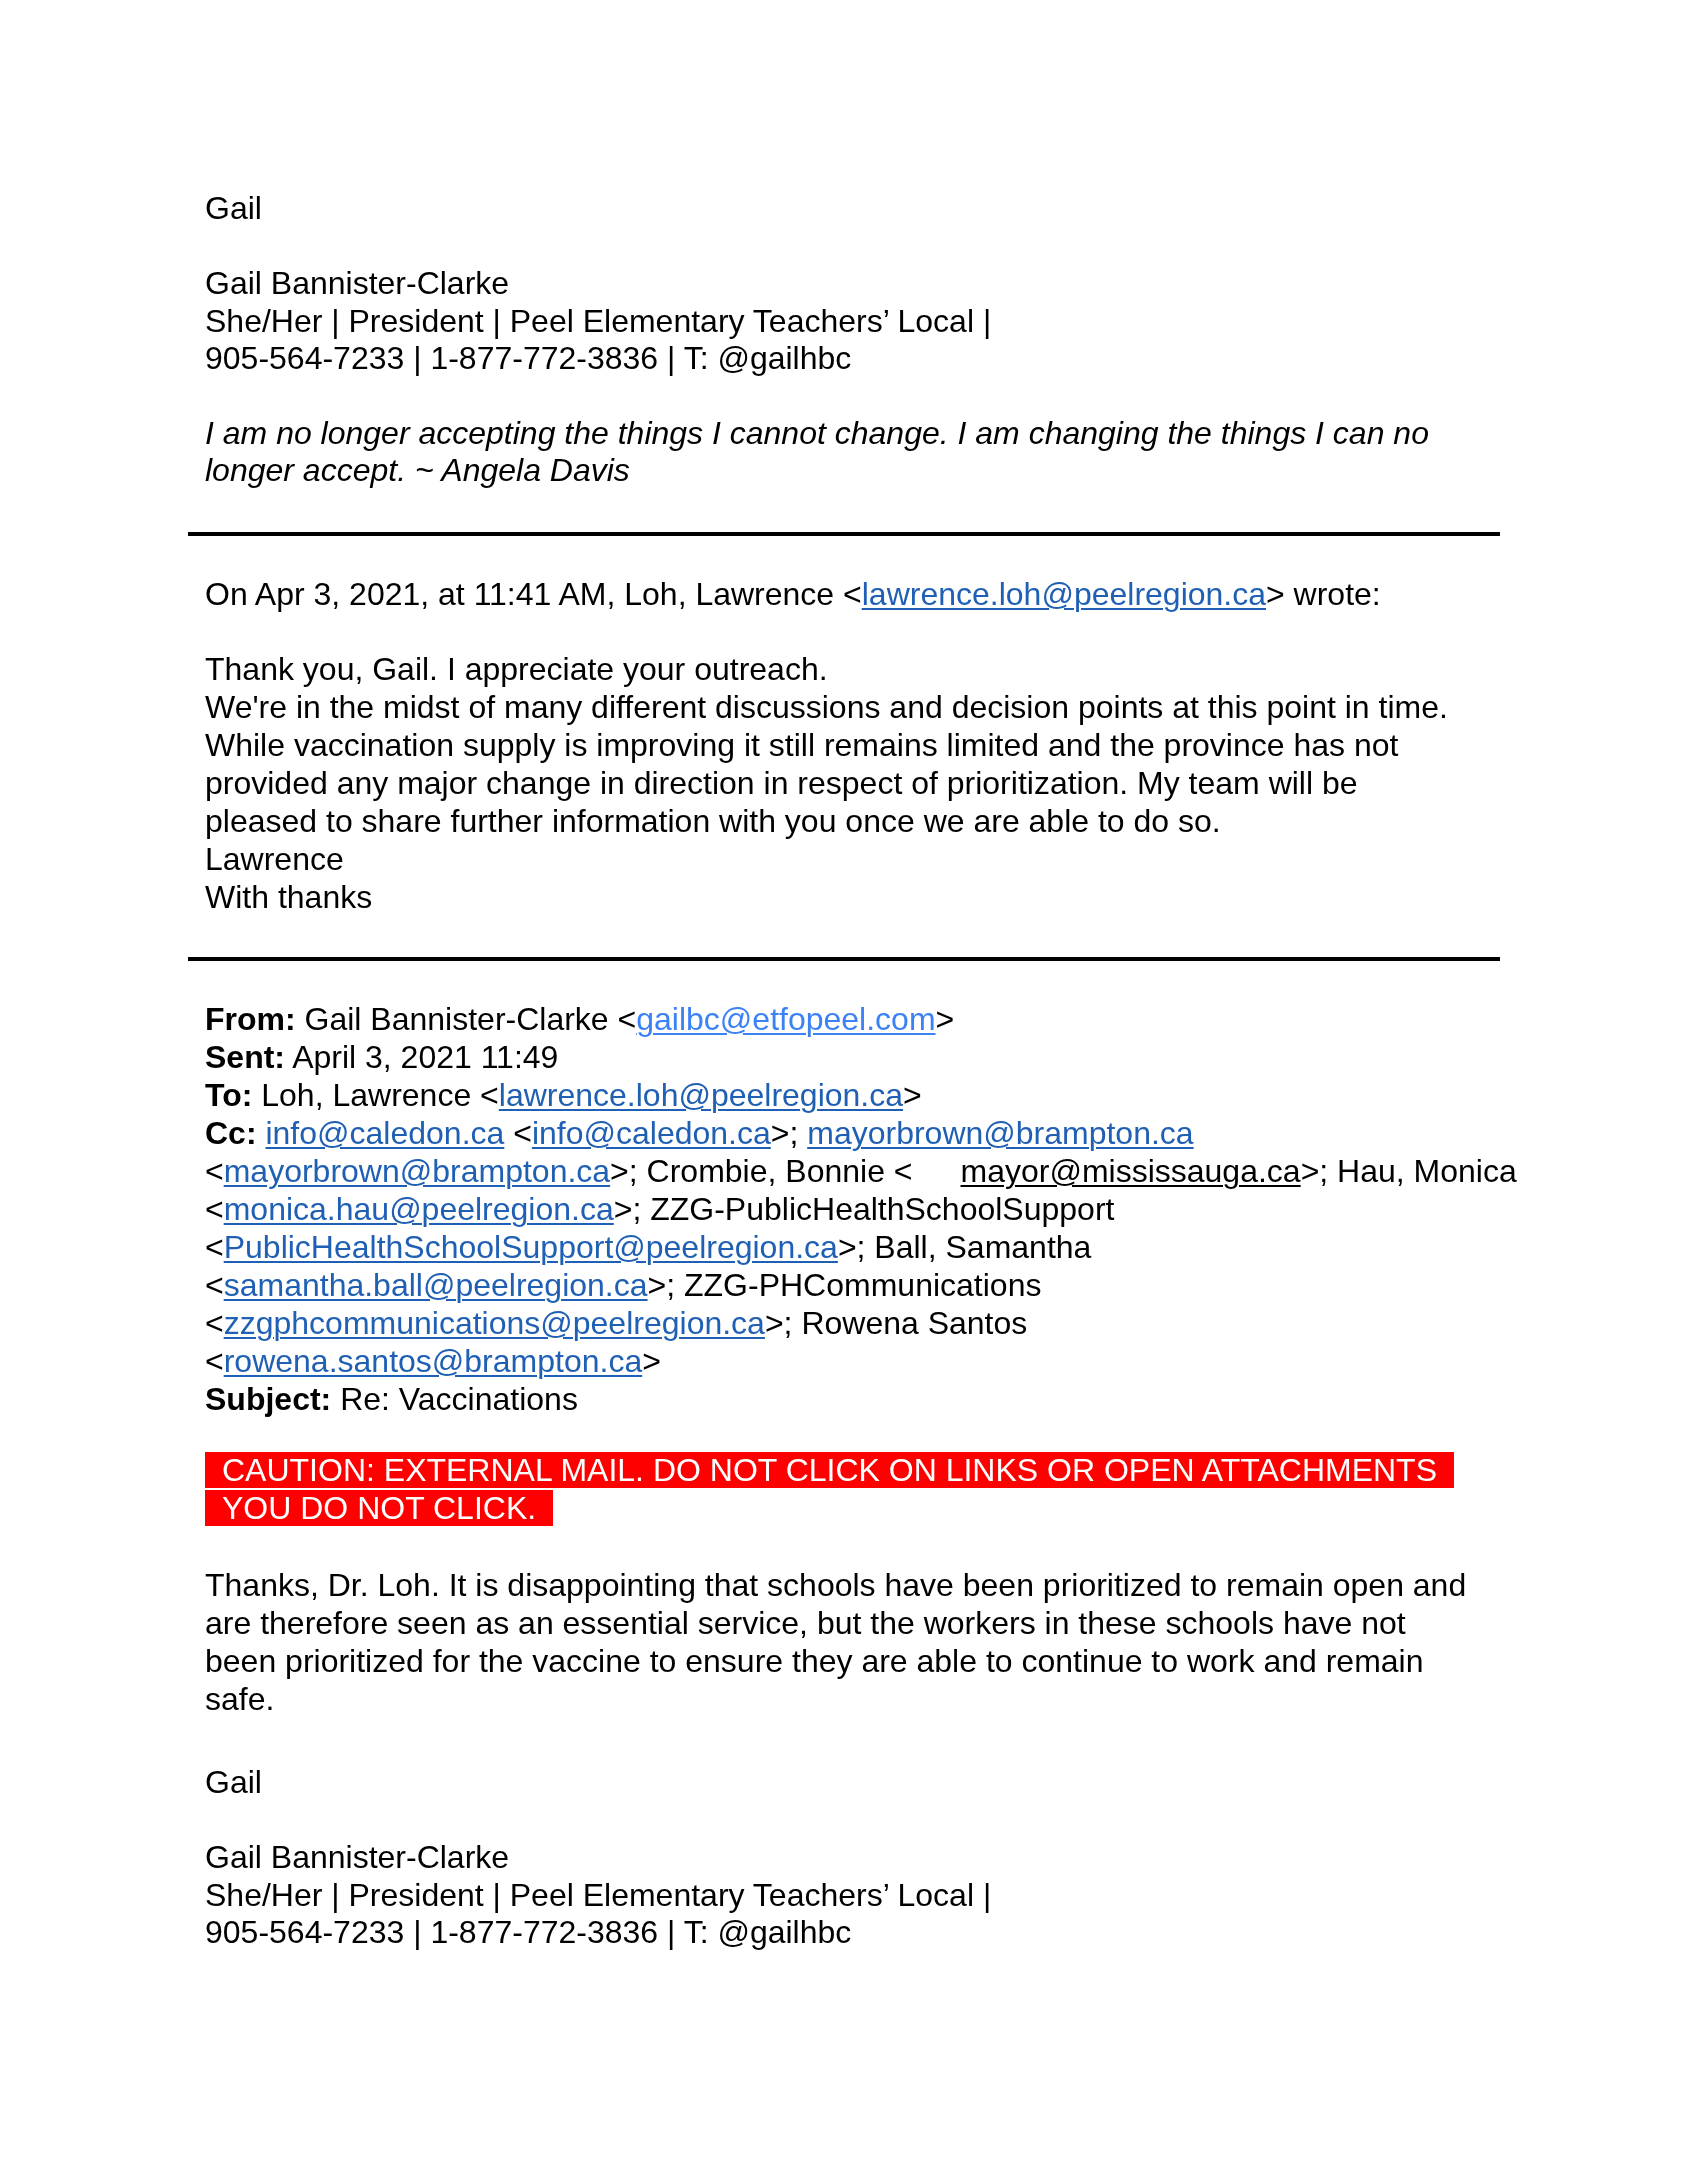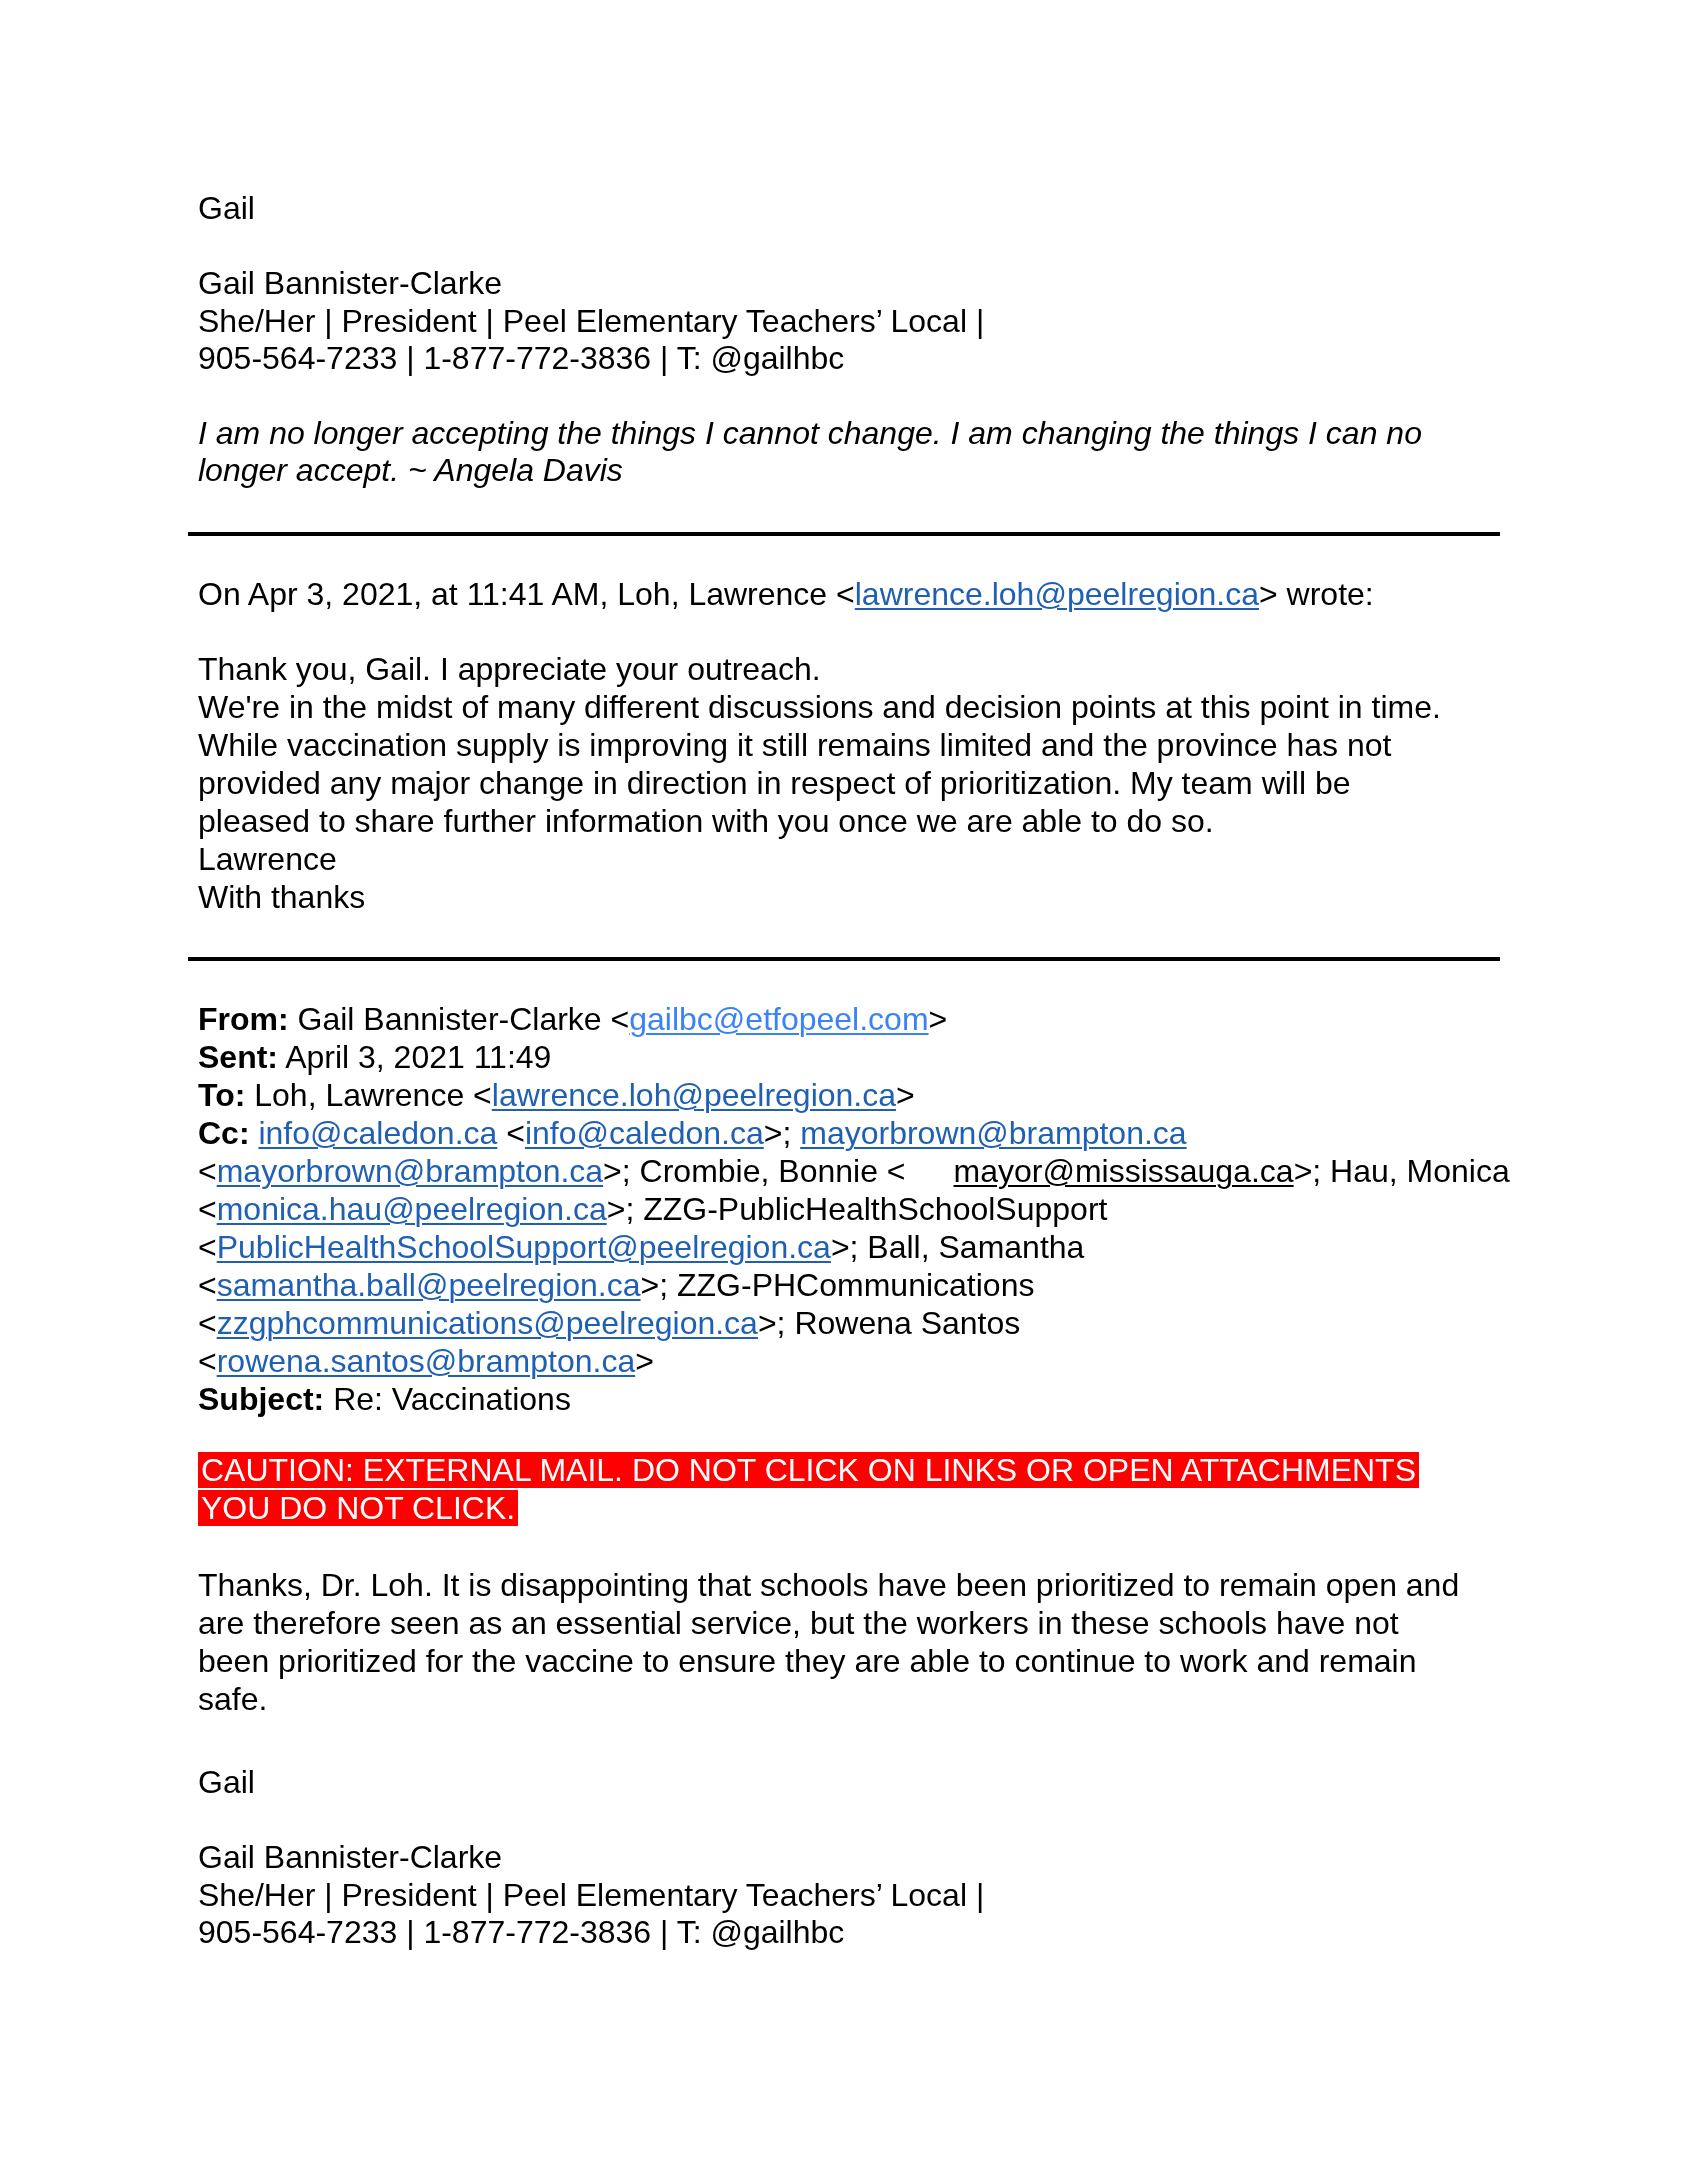--- a/index.html
+++ b/index.html
@@ -2,26 +2,26 @@
 <html style="font-size:13.6px"><head>
   <meta charset="utf-8">
   <style>
     html, body { margin: 0; padding: 0; background: #ffffff; }
     body {
       width: 1685px; height: 2181px; position: relative; overflow: hidden;
       font-family: "Liberation Sans", sans-serif; color: #000000;
     }
     .page { position: absolute; left: 188px; top: 0; width: 1312px; }
     .line { font-size: 32px; line-height: 38px; white-space: nowrap; }
-    .block { position: absolute; left: 10px; }
+    .block { position: absolute; left: 17px; }
     .italic { font-style: italic; }
     .hr { position: absolute; left: 0; width: 1312px; height: 4.3px; background: #000000; }
     a.link { color: #1f5fb4; text-decoration: underline; text-decoration-thickness: 1.7px; text-underline-offset: 3.4px; }
     .lbl { font-weight: bold; text-align: right; }
-    .caution { background: #ff0000; color: #ffffff; display: inline; padding: 0 3px; margin-top: 16px; }
+    .caution { background: #ff0000; color: #ffffff; display: inline; padding: 0 17px; margin-top: 16px; }
   </style>
 </head>
 <body>
 
 <div class="page">
 
   <div class="block line" style="top:189px">Gail</div>
   <div class="block line" style="top:264px">Gail Bannister-Clarke</div>
   <div class="block line" style="top:302px">She/Her | President | Peel Elementary Teachers’ Local |</div>
   <div class="block line" style="top:339px">905-564-7233 | 1-877-772-3836 | T: @gailhbc</div>

